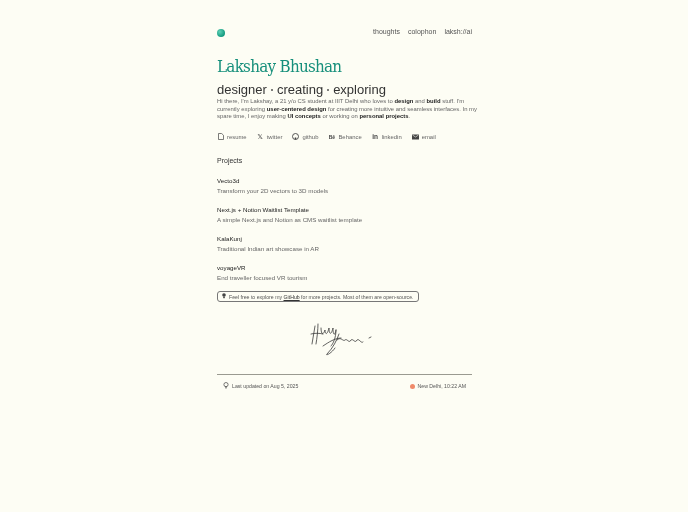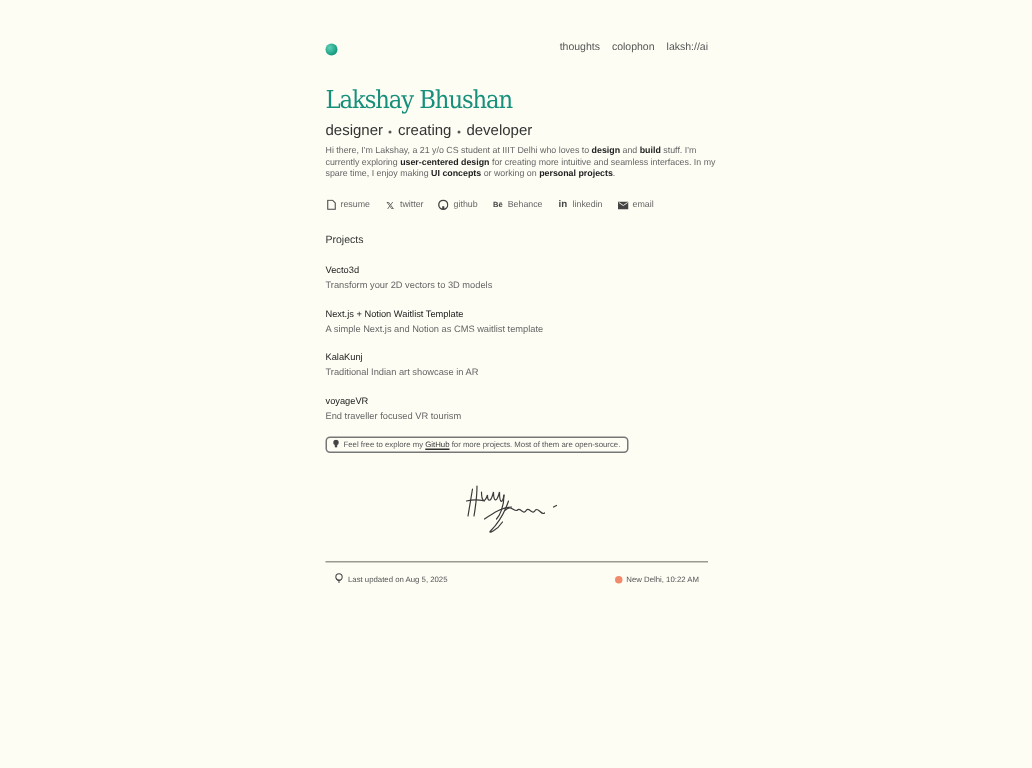--- a/index.html
+++ b/index.html
@@ -8,21 +8,21 @@
   .page { position: absolute; left: 217px; top: 0; width: 255px; }
 
   .topbar { position: absolute; top: 28px; left: 0; width: 255px; height: 14px; }
   .logo { position: absolute; left: 0; top: 1px; width: 8px; height: 8px; border-radius: 50%;
           background: radial-gradient(circle at 35% 35%, #5fd1b6, #139a7f 70%); }
   .nav { position: absolute; right: 0; top: 0; display: flex; gap: 8px; font-size: 7px; color: #555; }
   .nav span { cursor: pointer; }
 
   .name { position: absolute; top: 57px; left: 0; font-family: "DejaVu Serif", "Liberation Serif", serif;
           font-size: 16.5px; color: #168f7b; letter-spacing: -0.8px; font-weight: normal; transform: scaleX(0.92); transform-origin: left; }
-  .tagline { position: absolute; top: 82px; left: 0; font-size: 10px; color: #333; display:flex; gap: 4px; align-items:center; }
+  .tagline { position: absolute; top: 82px; left: 0; font-size: 13px; color: #333; display:flex; gap: 4px; align-items:center; }
   .dot { width: 2px; height: 2px; background: #555; border-radius: 50%; display:inline-block; }
 
   .bio { position: absolute; top: 98px; left: 0; width: 260px; font-size: 5.9px; line-height: 7.5px; color: #666; }
   .bio b { color: #222; font-weight: bold; }
 
   .links { position: absolute; top: 133px; left: 0; display: flex; gap: 10px; font-size: 5.9px; color: #666; align-items: center; }
   .link { display: flex; align-items: center; gap: 3px; cursor: pointer; }
   .ic { display: inline-flex; width: 7px; height: 7px; align-items: center; justify-content: center; color: #444; font-size: 6.5px; font-weight: bold; }
 
   .projects-title { position: absolute; top: 157px; left: 0; font-size: 7px; color: #333; }
@@ -53,21 +53,21 @@
       <span>laksh://ai</span>
     </div>
   </div>
 
   <h1 class="name">Lakshay Bhushan</h1>
   <div class="tagline">
     <span>designer</span>
     <span class="dot"></span>
     <span>creating</span>
     <span class="dot"></span>
-    <span>developer</span>
+    <span>exploring</span>
   </div>
 
   <p class="bio"><span>Hi there, I'm Lakshay, a 21 y/o CS student at IIIT Delhi who loves to </span><b>design</b><span> and </span><b>build</b><span> stuff. I'm currently exploring </span><b>user-centered design</b><span> for creating more intuitive and seamless interfaces. In my spare time, I enjoy making </span><b>UI concepts</b><span> or working on </span><b>personal projects</b><span>.</span></p>
 
   <div class="links">
     <span class="link">
       <span class="ic">
           <svg width="6" height="7" viewBox="0 0 6 7">
             <path d="M0.5 0.5h3.2l1.8 1.8v4.2h-5z" fill="none" stroke="#444" stroke-width="0.7"></path>
           </svg>

